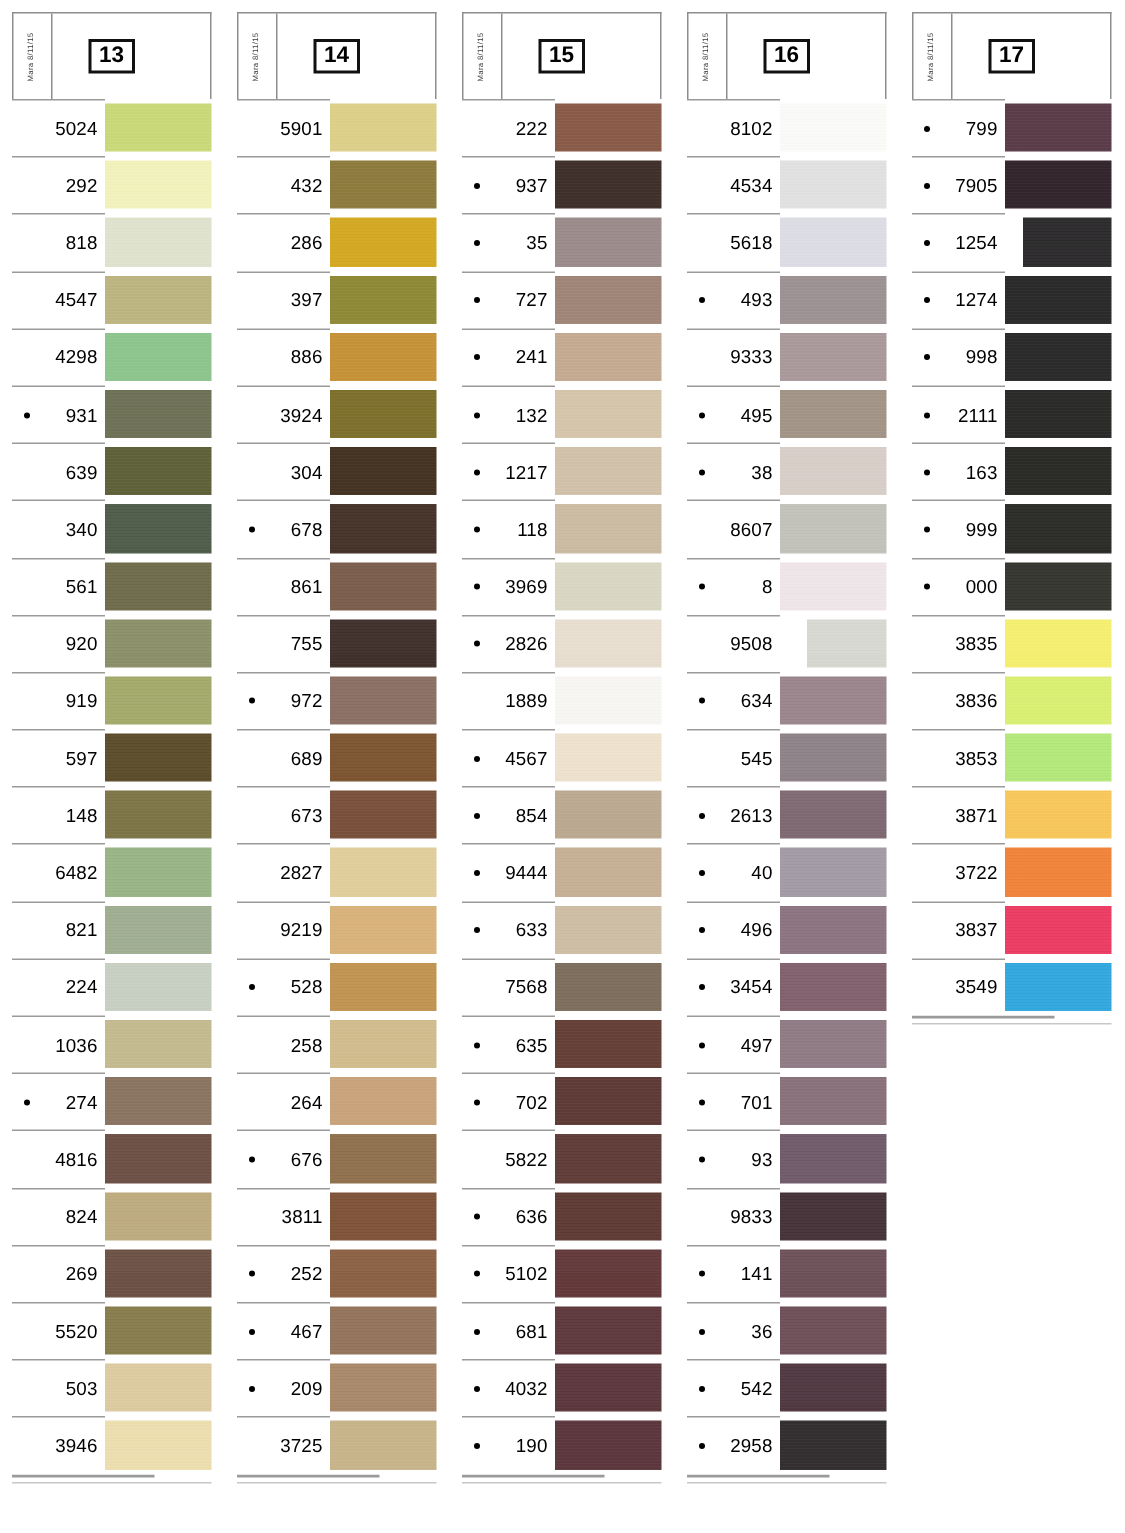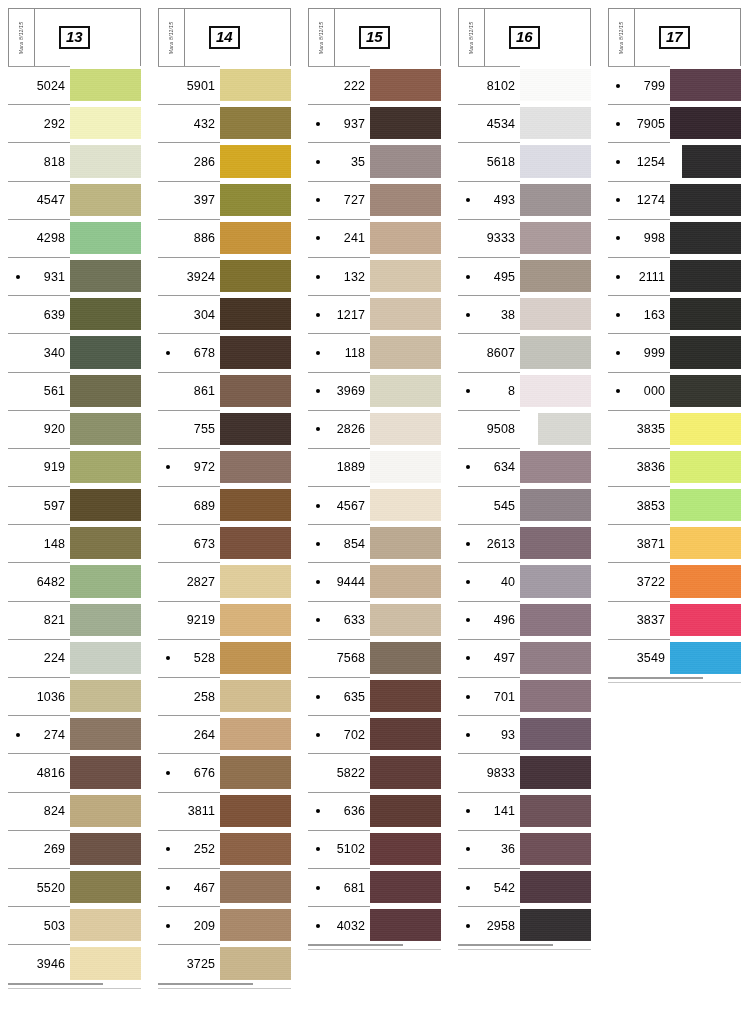--- a/index.html
+++ b/index.html
@@ -31,21 +31,20 @@
   }
 
   
   .card-header {
     position: relative;
     height: 58px;
     border: 1px solid #8d8d8d;
     border-bottom: none;
     background: #ffffff;
     box-sizing: border-box;
-    font-style: italic;
   }
   .brand-strip {
     position: absolute;
     left: 0;
     top: 0;
     bottom: 0;
     width: 26px;
     border-right: 1px solid #8d8d8d;
     box-sizing: border-box;
     display: flex;
@@ -778,20 +777,29 @@
         </div>
         <div class="row" style="height: 38.2px;">
           <div class="row-label" style="width: 62px; flex-basis: 62px;">
             <span class="bullet"></span>
             <span class="code">4032</span>
           </div>
           <div class="swatch-cell">
             <div class="swatch" style="background: rgb(91, 55, 60);"></div>
           </div>
         </div>
+        <div class="row" style="height: 38.2px;">
+          <div class="row-label" style="width: 62px; flex-basis: 62px;">
+            <span class="bullet"></span>
+            <span class="code">190</span>
+          </div>
+          <div class="swatch-cell">
+            <div class="swatch" style="background: rgb(92, 55, 62);"></div>
+          </div>
+        </div>
       </div>
       <div class="card-footline"></div>
       <div class="card-footline2"></div>
     </div>
     <div class="card" style="left: 458px; width: 133px;">
       <div class="card-header">
         <div class="brand-strip">
           <span class="brand-text">Mara 8/11/15</span>
         </div>
         <div class="card-number">16</div>
@@ -921,20 +929,29 @@
             <span class="bullet"></span>
             <span class="code">496</span>
           </div>
           <div class="swatch-cell">
             <div class="swatch" style="background: rgb(139, 116, 128);"></div>
           </div>
         </div>
         <div class="row" style="height: 38.2px;">
           <div class="row-label" style="width: 62px; flex-basis: 62px;">
             <span class="bullet"></span>
+            <span class="code">3454</span>
+          </div>
+          <div class="swatch-cell">
+            <div class="swatch" style="background: rgb(128, 96, 109);"></div>
+          </div>
+        </div>
+        <div class="row" style="height: 38.2px;">
+          <div class="row-label" style="width: 62px; flex-basis: 62px;">
+            <span class="bullet"></span>
             <span class="code">497</span>
           </div>
           <div class="swatch-cell">
             <div class="swatch" style="background: rgb(145, 124, 133);"></div>
           </div>
         </div>
         <div class="row" style="height: 38.2px;">
           <div class="row-label" style="width: 62px; flex-basis: 62px;">
             <span class="bullet"></span>
             <span class="code">701</span>

